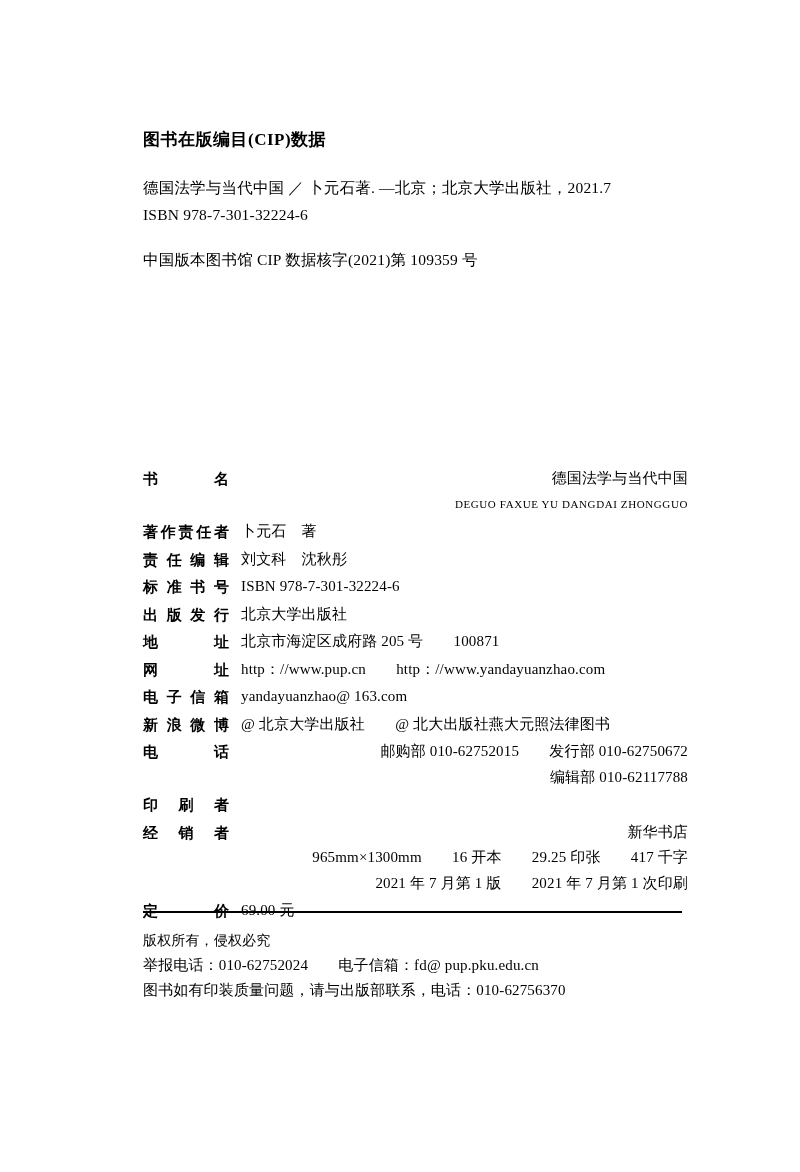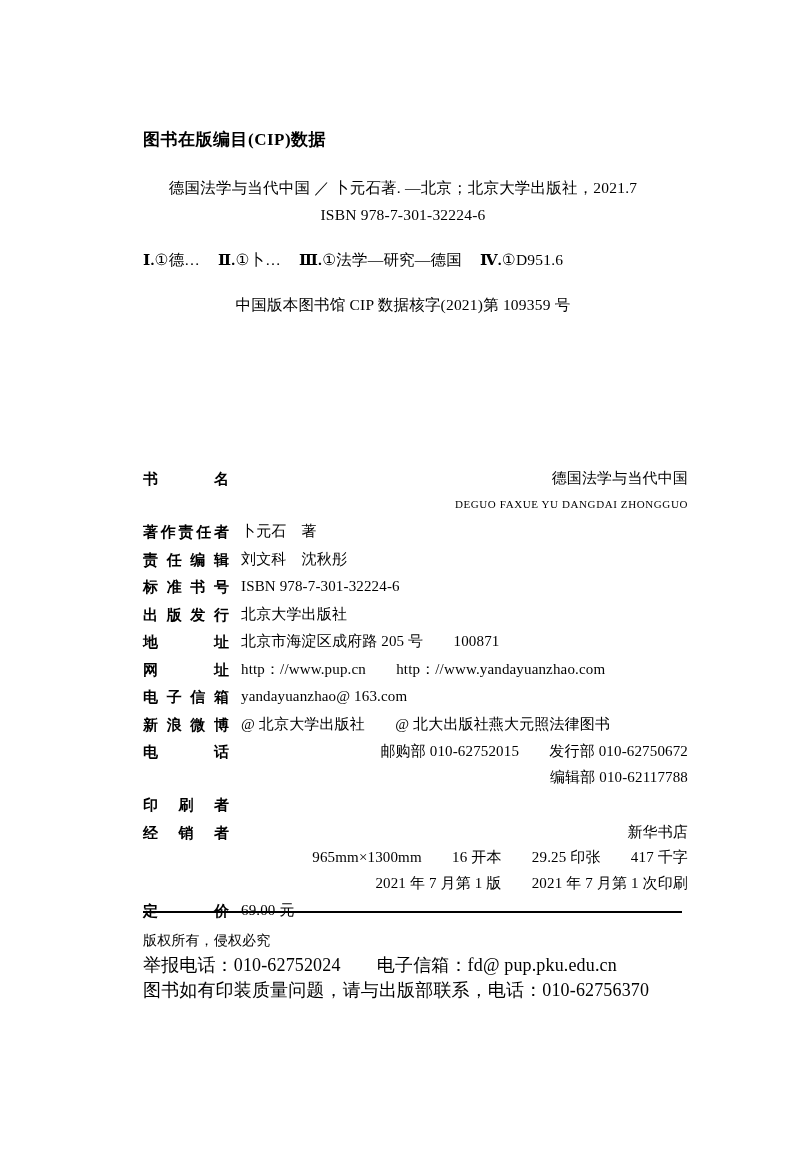--- a/index.html
+++ b/index.html
@@ -39,21 +39,20 @@
     line-height: 24px;
     margin: 0 0 22px 0;
     white-space: nowrap;
   }
   .cip-para {
     font-size: 15.5px;
     line-height: 27px;
     margin: 0 0 18px 0;
     white-space: nowrap;
     letter-spacing: 0.2px;
-    text-align: center;
   }
   .cip-line { display: block; white-space: nowrap; }
   .cip-class {
     font-size: 15.5px;
     line-height: 27px;
     margin: 0 0 18px 0;
     white-space: nowrap;
     letter-spacing: 0.2px;
   }
   .roman { font-weight: bold; }
@@ -126,43 +125,37 @@
     line-height: 25px;
     white-space: nowrap;
     letter-spacing: 0.15px;
   }
   .f-line.bold {
     font-weight: normal;
     font-family: "Liberation Sans", "DejaVu Sans", sans-serif;
     font-size: 14px;
   }
   .f-line.small {
-    font-size: 18px;
+    font-size: 15px;
   }
 </style>
 </head>
 <body>
 
 <div class="page">
 
   <div class="cip-block">
 
     <div class="cip-heading">图书在版编目(CIP)数据</div>
 
     <div class="cip-para">
       <span class="cip-line">德国法学与当代中国 ／ 卜元石著. —北京；北京大学出版社，2021.7</span>
       <span class="cip-line">ISBN 978-7-301-32224-6</span>
     </div>
 
-    <div class="cip-class">
-      <span class="cls-seg"><span class="roman">Ⅰ.</span><span>①德…</span></span>
-      <span class="cls-seg"><span class="roman">Ⅱ.</span><span>①卜…</span></span>
-      <span class="cls-seg"><span class="roman">Ⅲ.</span><span>①法学—研究—德国</span></span>
-      <span class="cls-seg"><span class="roman">Ⅳ.</span><span>①D951.6</span></span>
-    </div>
 
     <div class="cip-para">中国版本图书馆 CIP 数据核字(2021)第 109359 号</div>
   </div>
 
   <div class="colophon">
 
     <div class="c-row">
       <div class="c-label">
         <span>书</span>
         <span>名</span>

